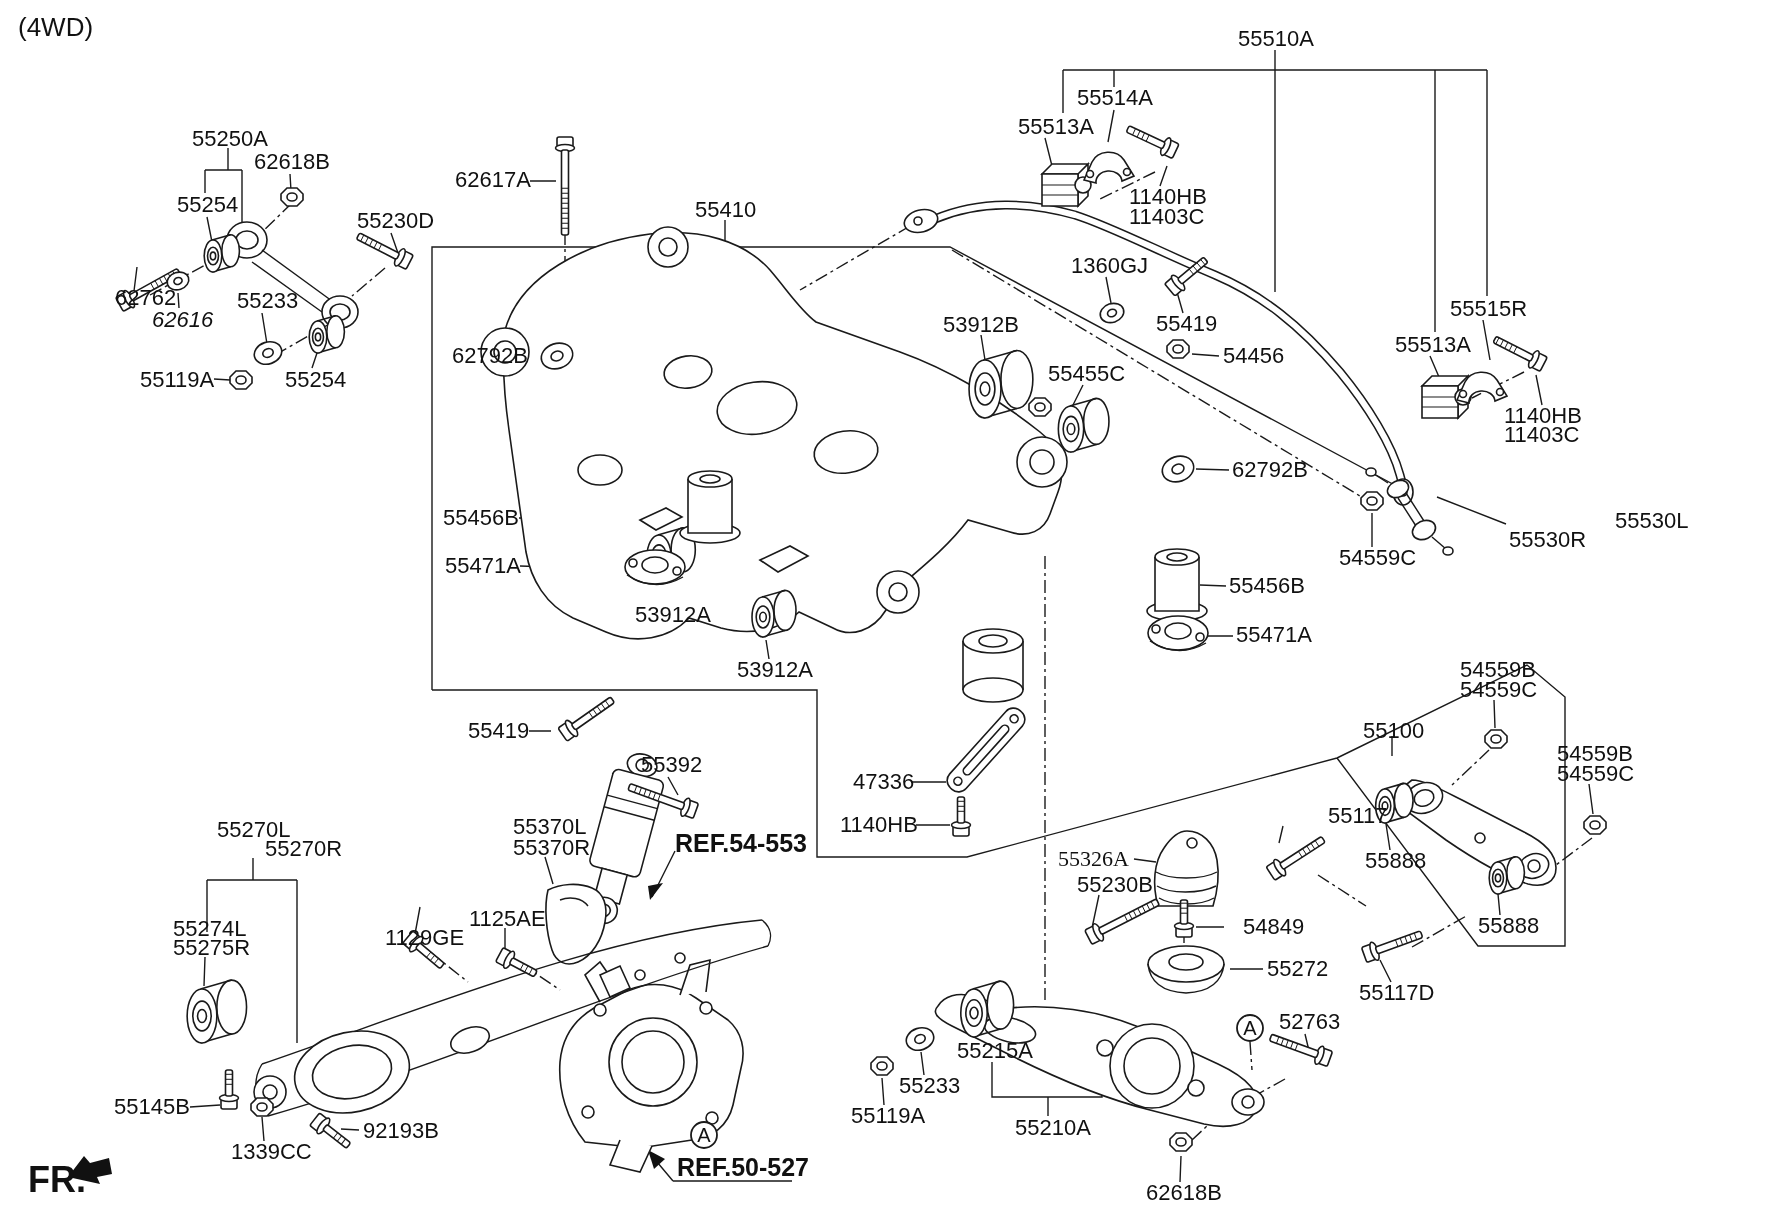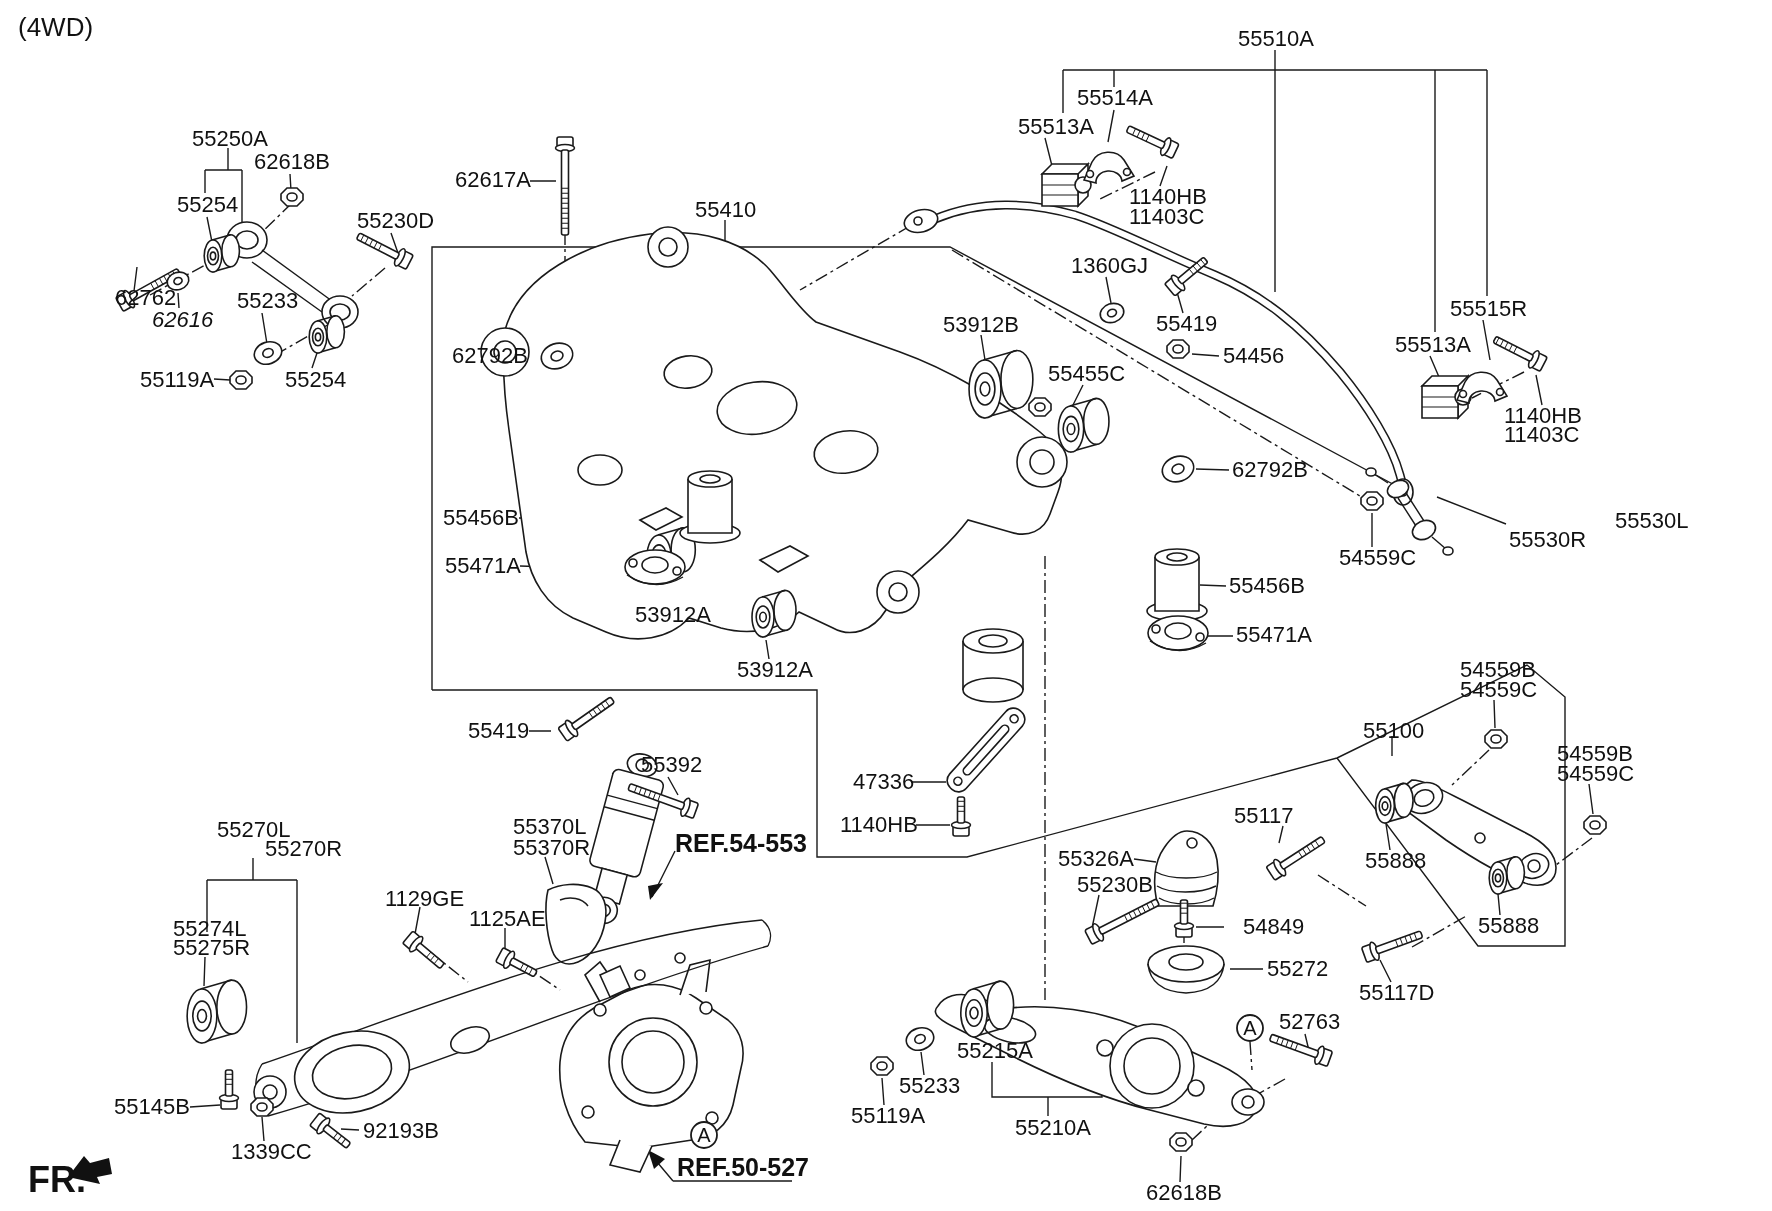--- a/index.html
+++ b/index.html
@@ -594,35 +594,35 @@
       <div class="part-label" style="left: 737px; top: 659px;">53912A</div>
       <div class="part-label" style="left: 468px; top: 720px;">55419</div>
       <div class="part-label" style="left: 641px; top: 754px;">55392</div>
       <div class="part-label" style="left: 853px; top: 771px;">47336</div>
       <div class="part-label" style="left: 840px; top: 814px;">1140HB</div>
       <div class="part-label" style="left: 1460px; top: 659px;">54559B</div>
       <div class="part-label" style="left: 1460px; top: 679px;">54559C</div>
       <div class="part-label" style="left: 1363px; top: 720px;">55100</div>
       <div class="part-label" style="left: 1557px; top: 743px;">54559B</div>
       <div class="part-label" style="left: 1557px; top: 763px;">54559C</div>
-      <div class="part-label" style="left: 1234px; top: 805px;">55117</div>
+      <div class="part-label" style="left: 1328px; top: 805px;">55117</div>
       <div class="part-label" style="left: 1365px; top: 850px;">55888</div>
       <div class="part-label" style="left: 1478px; top: 915px;">55888</div>
-      <div class="part-label" style="left: 1058px; top: 848px;">55326A</div>
+      <div class="part-label" style="left: 1058px; top: 848px; font-family: Liberation Serif, serif;">55326A</div>
       <div class="part-label" style="left: 1077px; top: 874px;">55230B</div>
       <div class="part-label" style="left: 1227px; top: 916px; margin-left: 16px;">54849</div>
       <div class="part-label" style="left: 1267px; top: 958px;">55272</div>
       <div class="part-label" style="left: 1359px; top: 982px;">55117D</div>
       <div class="part-label" style="left: 1279px; top: 1011px;">52763</div>
       <div class="part-label" style="left: 217px; top: 819px;">55270L</div>
       <div class="part-label" style="left: 217px; top: 838px; margin-left: 48px;">55270R</div>
       <div class="part-label" style="left: 513px; top: 816px;">55370L</div>
       <div class="part-label" style="left: 513px; top: 837px;">55370R</div>
       <div class="part-label bold" style="left: 675px; top: 831px; font-size: 25px;">REF.54-553</div>
-      <div class="part-label" style="left: 385px; top: 888px; text-align: center;">1129GE</div>
+      <div class="part-label" style="left: 385px; top: 927px; text-align: center;">1129GE</div>
       <div class="part-label" style="left: 469px; top: 908px;">1125AE</div>
       <div class="part-label" style="left: 173px; top: 918px;">55274L</div>
       <div class="part-label" style="left: 173px; top: 937px;">55275R</div>
       <div class="part-label" style="left: 114px; top: 1096px;">55145B</div>
       <div class="part-label" style="left: 231px; top: 1141px;">1339CC</div>
       <div class="part-label" style="left: 363px; top: 1120px;">92193B</div>
       <div class="part-label bold" style="left: 677px; top: 1155px; font-size: 25px;">REF.50-527</div>
       <div class="part-label" style="left: 899px; top: 1075px;">55233</div>
       <div class="part-label" style="left: 851px; top: 1105px;">55119A</div>
       <div class="part-label" style="left: 957px; top: 1040px;">55215A</div>

